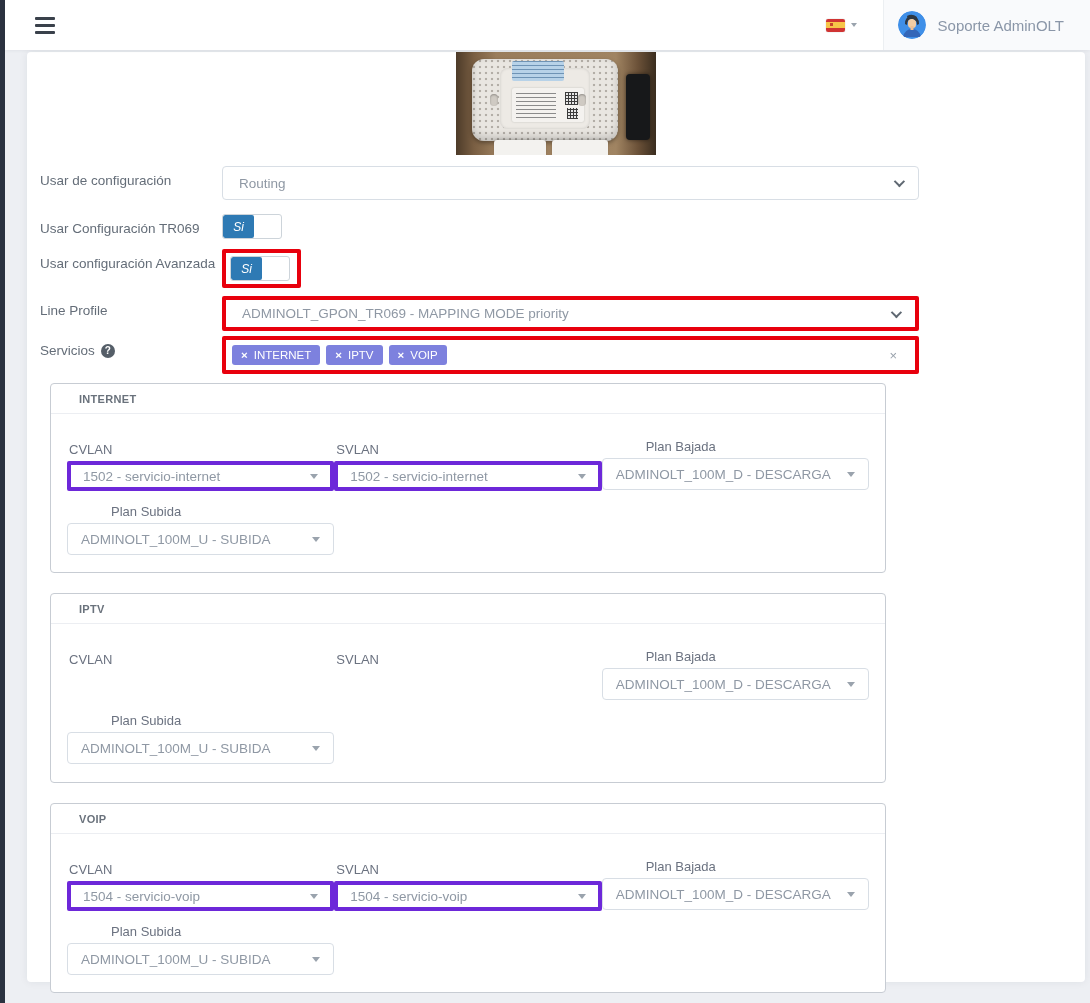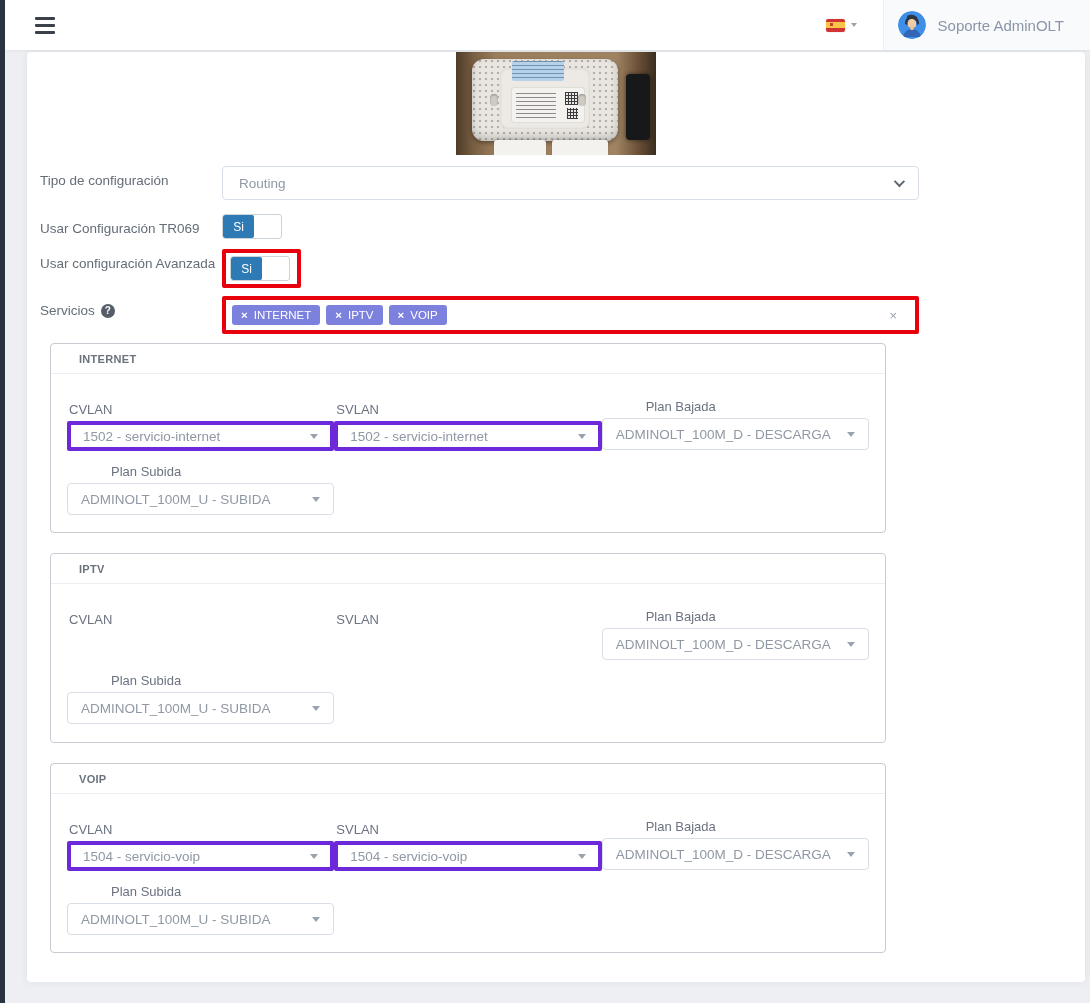--- a/index.html
+++ b/index.html
@@ -69,21 +69,21 @@
   .sel-big { height:29px; border:1px solid #d8dee5; border-radius:4px; background:#fff;
     display:flex; align-items:center; padding:16px 16px; font-size:13.5px; color:#8f98a4; cursor:pointer; }
   .chev { width:8px; height:8px; border-right:2px solid #5f6872; border-bottom:2px solid #5f6872;
     transform:rotate(45deg) translateY(-2px); margin-left:auto; flex:none; }
 
   .hl-block { border:4px solid #e8000d; border-radius:2px; background:#fff; }
   .hl-block .sel-inner { height:27px; display:flex; align-items:center; padding:0 16px;
     font-size:13.5px; color:#8f98a4; cursor:pointer; }
 
   .toggle { width:60px; height:25px; border:1px solid #cdd4da; border-radius:3px; background:#fff;
-    display:flex; overflow:hidden; cursor:pointer; }
+    display:flex; overflow:hidden; cursor:pointer;font-style:italic; }
   .toggle .on { width:31px; background:#2e7ab4; color:#fff; font-size:12px; display:flex;
     align-items:center; justify-content:center; border-radius:2px; }
   .hl-inline { display:inline-block; border:4px solid #e8000d; border-radius:2px; padding:3px 7px 3px 4px; background:#fff; }
 
   .multisel { min-height:30px; display:flex; align-items:center; padding:2px 18px 2px 6px; background:#fff; }
   .tag { display:inline-flex; align-items:center; gap:6px; background:#7d81de; color:#fff;
     font-size:11.5px; padding:4px 9px; border-radius:3px; margin-right:6px; cursor:pointer; }
   .tag .x { font-weight:bold; cursor:pointer; }
   .clear-x { margin-left:auto; color:#98a1ab; font-size:13px; cursor:pointer; }
 
@@ -155,21 +155,21 @@
     <div class="hole h1"></div>
       <div class="hole h2"></div>
     <div class="adapter"></div>
     <div class="stand1"></div>
       <div class="stand2"></div>
   </div>
 
   <div class="form-area">
 
     <div class="frow mb14">
-      <div class="flabel">Tipo de configuración</div>
+      <div class="flabel">Usar de configuración</div>
       <div class="ffield">
         <div class="sel-big">
           <span>Routing</span>
           <span class="chev"></span>
         </div>
       </div>
     </div>
 
     <div class="frow mb10">
       <div class="flabel">Usar Configuración TR069</div>
@@ -184,20 +184,31 @@
       <div class="flabel">Usar configuración Avanzada</div>
       <div class="ffield">
         <div class="hl-inline">
           <div class="toggle">
             <span class="on">Si</span>
           </div>
         </div>
       </div>
     </div>
 
+    <div class="frow mb5">
+      <div class="flabel">Line Profile</div>
+      <div class="ffield">
+        <div class="hl-block">
+          <div class="sel-inner">
+            <span>ADMINOLT_GPON_TR069 - MAPPING MODE priority</span>
+            <span class="chev"></span>
+          </div>
+        </div>
+      </div>
+    </div>
 
     <div class="frow">
       <div class="flabel">
         <span>Servicios</span>
         <span class="help-icon">?</span>
       </div>
       <div class="ffield">
         <div class="hl-block">
           <div class="multisel">
             <span class="tag">

